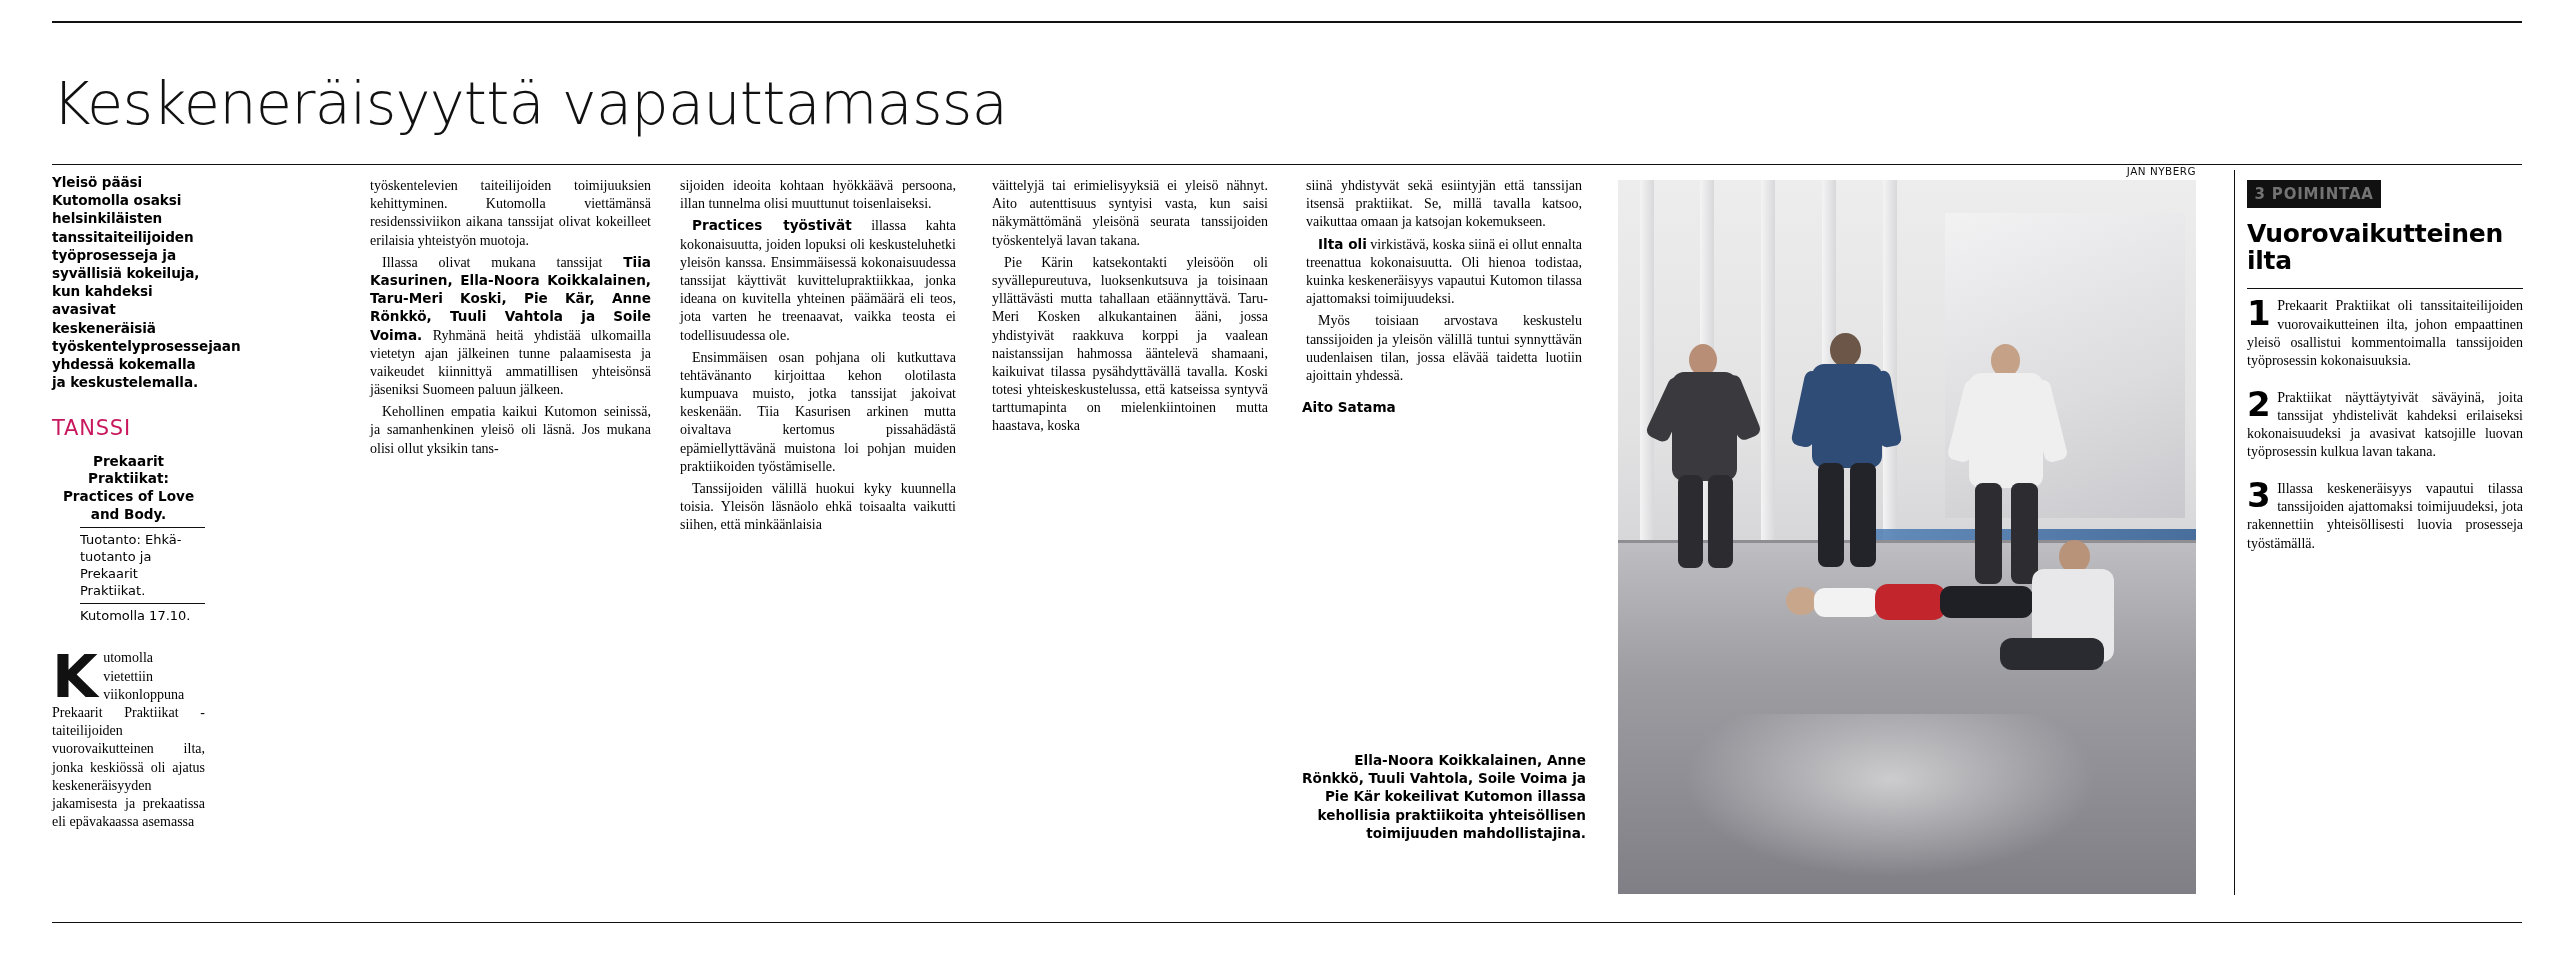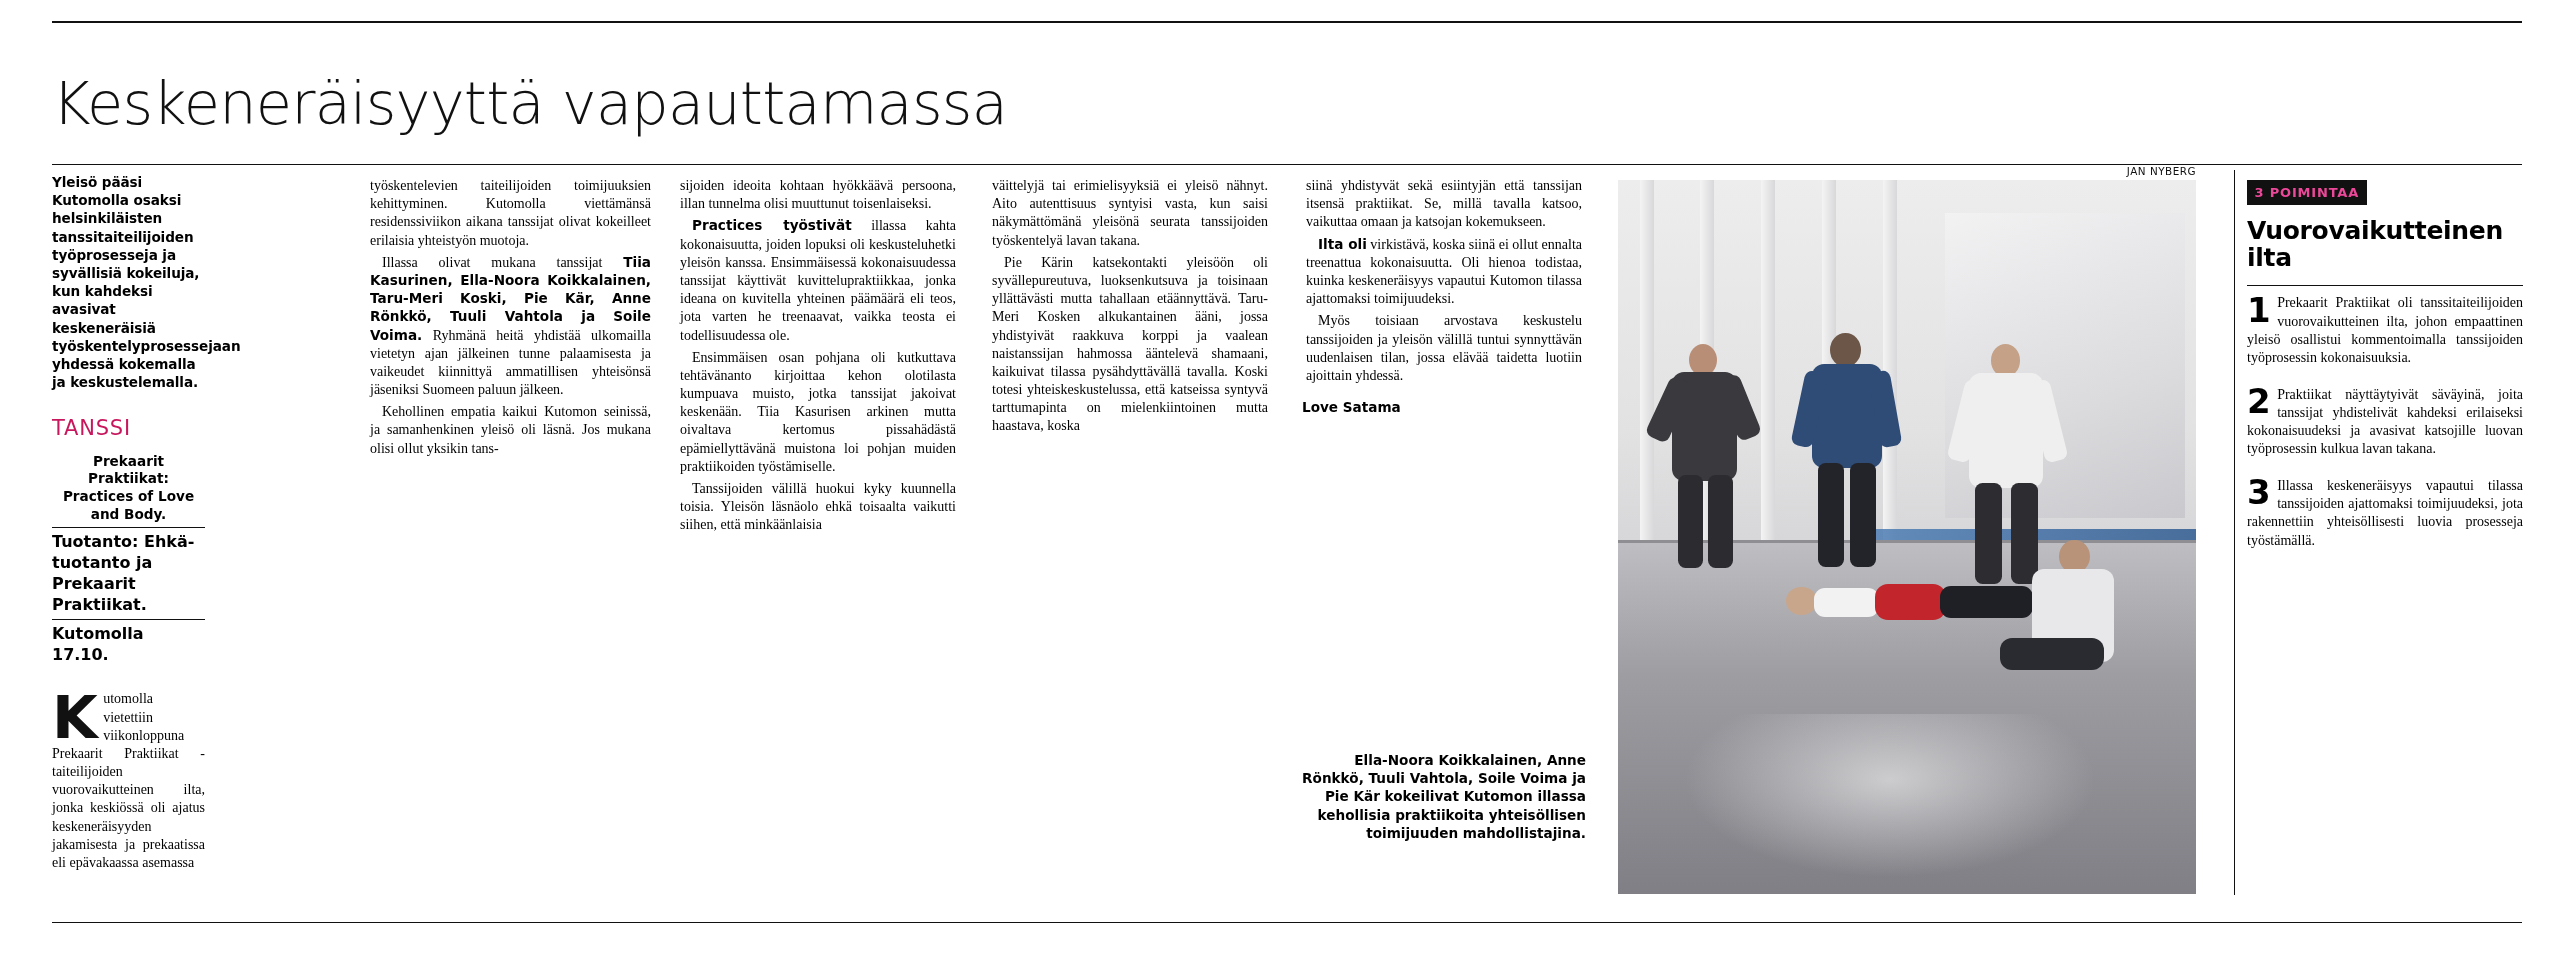--- a/index.html
+++ b/index.html
@@ -97,26 +97,27 @@
   .fact-title {
     font-family: "DejaVu Sans", sans-serif;
     font-weight: 700;
     font-size: 13.6px;
     line-height: 1.30;
     text-align: center;
     margin-bottom: 3.3px;
   }
   .fact-line {
     font-family: "DejaVu Sans", sans-serif;
-    font-weight: 700;
-    font-size: 16px;
+    font-weight: 400;
+    font-size: 13px;
     line-height: 1.32;
     text-align: left;
     border-top: 0.5px solid #111;
     padding: 3.3px 0 3.3px 0;
+    margin-left: 28px;
   }
   .dropcap-para {
     margin-top: 22px;
     font-size: 14px;
     line-height: 1.30;
     text-align: justify;
   }
   .dropcap {
     float: left;
     font-family: "DejaVu Sans", sans-serif;
@@ -187,24 +188,24 @@
 
   
   .rail {
     position: absolute;
     left: 2247px;
     top: 180px;
     width: 276px;
   }
   .rail-bar {
     background: #111;
-    color: #ec4899;
-    font-family: "DejaVu Sans", sans-serif;
-    font-weight: 700;
-    font-size: 13px;
+    color: #737373;
+    font-family: "DejaVu Sans", sans-serif;
+    font-weight: 700;
+    font-size: 15px;
     letter-spacing: 0.8px;
     padding: 4.9px 7.6px;
     display: inline-block;
   }
   .rail-title {
     font-family: "DejaVu Sans", sans-serif;
     font-weight: 700;
     font-size: 25px;
     line-height: 1.08;
     margin: 12px 0 0 0;
@@ -303,21 +304,21 @@
     <p class="first">väittelyjä tai erimielisyyksiä ei yleisö nähnyt. Aito autenttisuus syntyisi vasta, kun saisi näkymättömänä yleisönä seurata tanssijoiden työskentelyä lavan takana.</p>
     <p>Pie Kärin katsekontakti yleisöön oli syvällepureutuva, luoksenkutsuva ja toisinaan yllättävästi mutta tahallaan etäännyttävä. Taru-Meri Kosken alkukantainen ääni, jossa yhdistyivät raakkuva korppi ja vaalean naistanssijan hahmossa ääntelevä shamaani, kaikuivat tilassa pysähdyttävällä tavalla. Koski totesi yhteiskeskustelussa, että katseissa syntyvä tarttumapinta on mielenkiintoinen mutta haastava, koska</p>
   </div>
 
   <div class="col c5">
     <p class="first">siinä yhdistyvät sekä esiintyjän että tanssijan itsensä praktiikat. Se, millä tavalla katsoo, vaikuttaa omaan ja katsojan kokemukseen.</p>
     <p>
       <span class="bold-lead">Ilta oli</span><span> virkistävä, koska siinä ei ollut ennalta treenattua kokonaisuutta. Oli hienoa todistaa, kuinka keskeneräisyys vapautui Kutomon tilassa ajattomaksi toimijuudeksi.</span>
     </p>
     <p>Myös toisiaan arvostava keskustelu tanssijoiden ja yleisön välillä tuntui synnyttävän uudenlaisen tilan, jossa elävää taidetta luotiin ajoittain yhdessä.</p>
-    <div class="byline">Love Satama</div>
+    <div class="byline">Aito Satama</div>
   </div>
 
   <div class="photo-caption">Ella-Noora Koikkalainen, Anne Rönkkö, Tuuli Vahtola, Soile Voima ja Pie Kär kokeilivat Kutomon illassa kehollisia praktiikoita yhteisöllisen toimijuuden mahdollistajina.</div>
 
   <div class="photo-wrap">
     <div class="credit">JAN NYBERG</div>
     <div class="photo">
       <div class="ph-wallA"></div>
       <div class="ph-pillar" style="left:22px;"></div>
       <div class="ph-pillar" style="left:82px;"></div>

